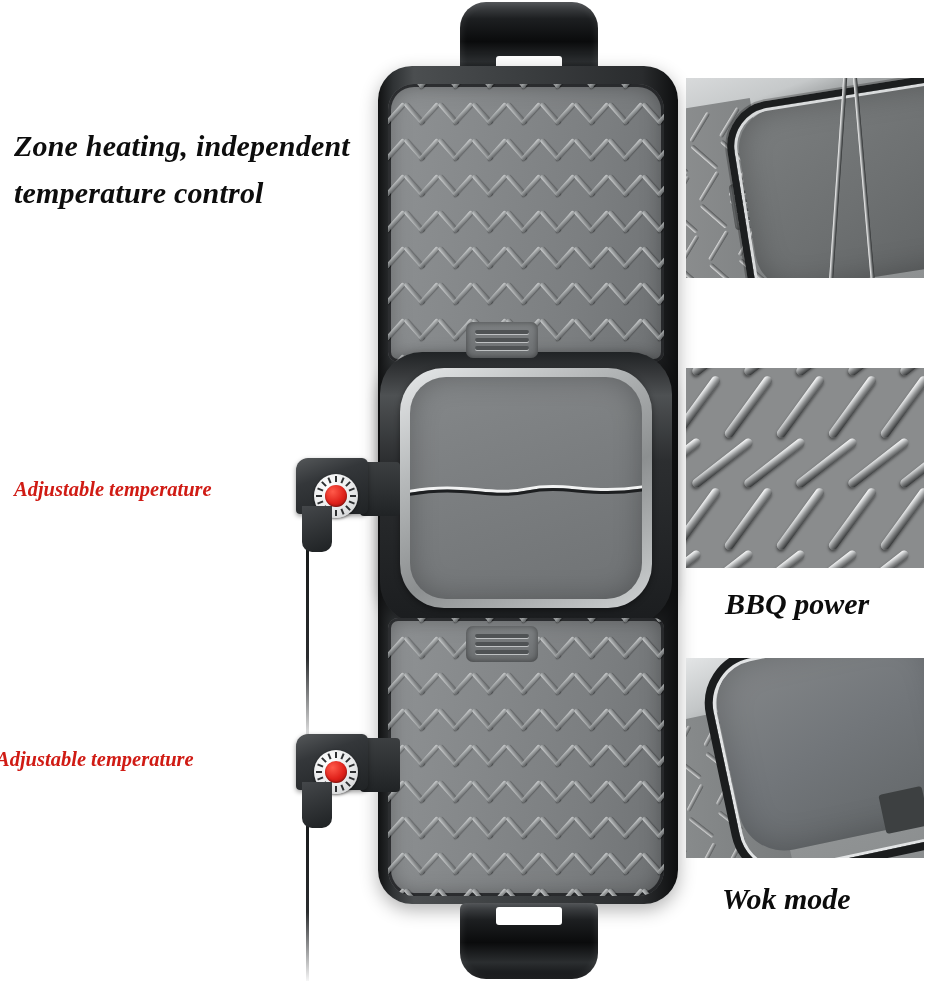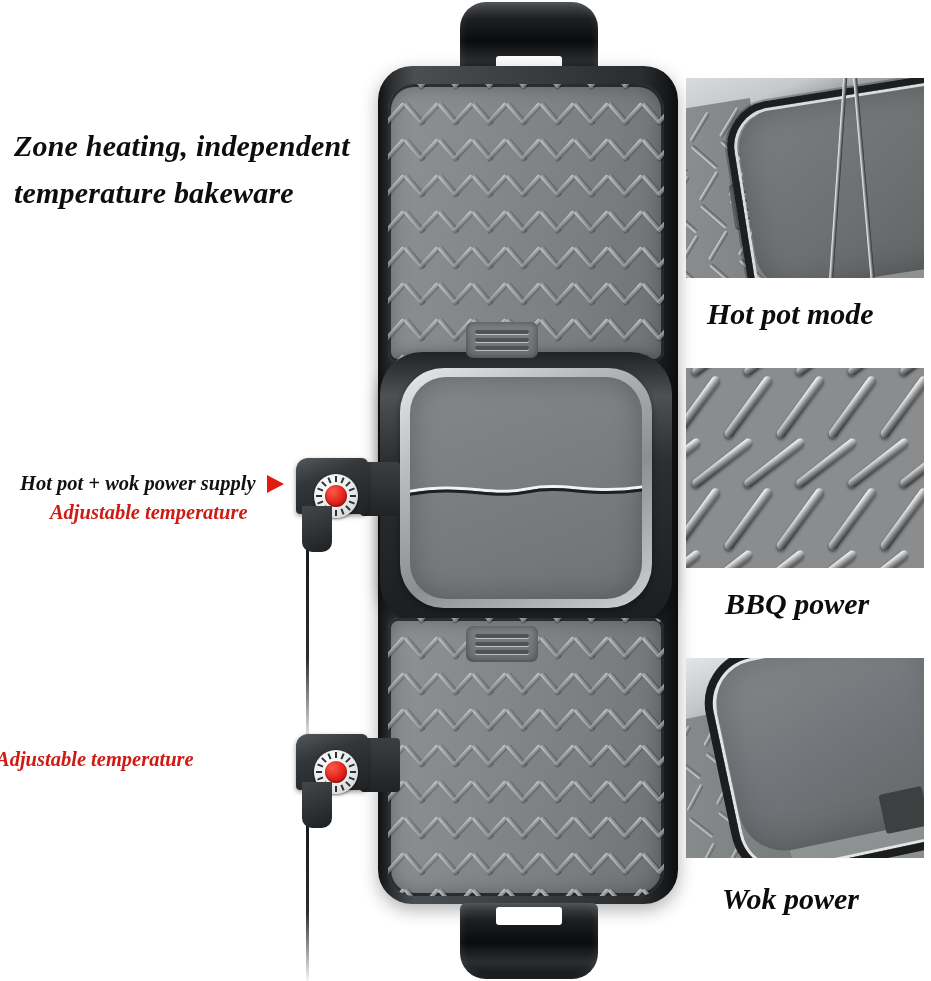--- a/index.html
+++ b/index.html
@@ -408,27 +408,23 @@
     z-index: 3;
   }
   #cable-top { left: 306px; top: 548px; height: 200px; }
   #cable-bottom { left: 306px; top: 824px; height: 160px; }
 </style>
 </head>
 <body>
 
 <div id="page">
 
-  <div class="headline">Zone heating, independent temperature bakeware</div>
+  <div class="headline">Zone heating, independent temperature control</div>
 
   <div class="callout" id="callout-hotpot">
-    <div class="line1">
-      <span>Hot pot + wok power supply</span>
-      <span class="arrow-red"></span>
-    </div>
     <div class="line2">Adjustable temperature</div>
   </div>
 
   <div class="callout" id="callout-double">
     <div class="line2">Adjustable temperature</div>
   </div>
 
   <div id="appliance">
 
     <div class="handle" id="handle-top">
@@ -874,21 +870,20 @@
       <i style="top:8px"></i>
         <i style="top:17px"></i>
         <i style="top:26px"></i>
         <i style="top:35px"></i>
     </div>
     <div class="hp-basin"></div>
     <div class="hp-rim"></div>
     <div class="hp-wire"></div>
     <div class="hp-wire b"></div>
   </div>
-  <div class="mode-label" id="label-hotpot">Hot pot mode</div>
 
   <div class="thumb" id="thumb-bbq">
     <div class="bbq-bg">
         <div class="rod" style="left: -20px; top: -54px; transform: rotate(52deg);"></div>
         <div class="rod" style="left: 32px; top: -54px; transform: rotate(52deg);"></div>
         <div class="rod" style="left: 84px; top: -54px; transform: rotate(52deg);"></div>
         <div class="rod" style="left: 136px; top: -54px; transform: rotate(52deg);"></div>
         <div class="rod" style="left: 188px; top: -54px; transform: rotate(52deg);"></div>
         <div class="rod" style="left: 240px; top: -54px; transform: rotate(52deg);"></div>
         <div class="rod" style="left: 6px; top: 2px; transform: rotate(36deg);"></div>
@@ -929,15 +924,15 @@
         <div class="dash" style="left: 36px; top: 94px; transform: rotate(-40deg);"></div>
         <div class="dash" style="left: 66px; top: 94px; transform: rotate(-40deg);"></div>
         <div class="dash" style="left: 6px; top: 124px; transform: rotate(40deg);"></div>
         <div class="dash" style="left: 36px; top: 124px; transform: rotate(40deg);"></div>
         <div class="dash" style="left: 66px; top: 124px; transform: rotate(40deg);"></div>
       </div>
     <div class="wok-pan"></div>
     <div class="wok-ring"></div>
     <div class="wok-tab"></div>
   </div>
-  <div class="mode-label" id="label-wok">Wok power</div>
+  <div class="mode-label" id="label-wok">Wok mode</div>
 
 </div>
 
 </body></html>

